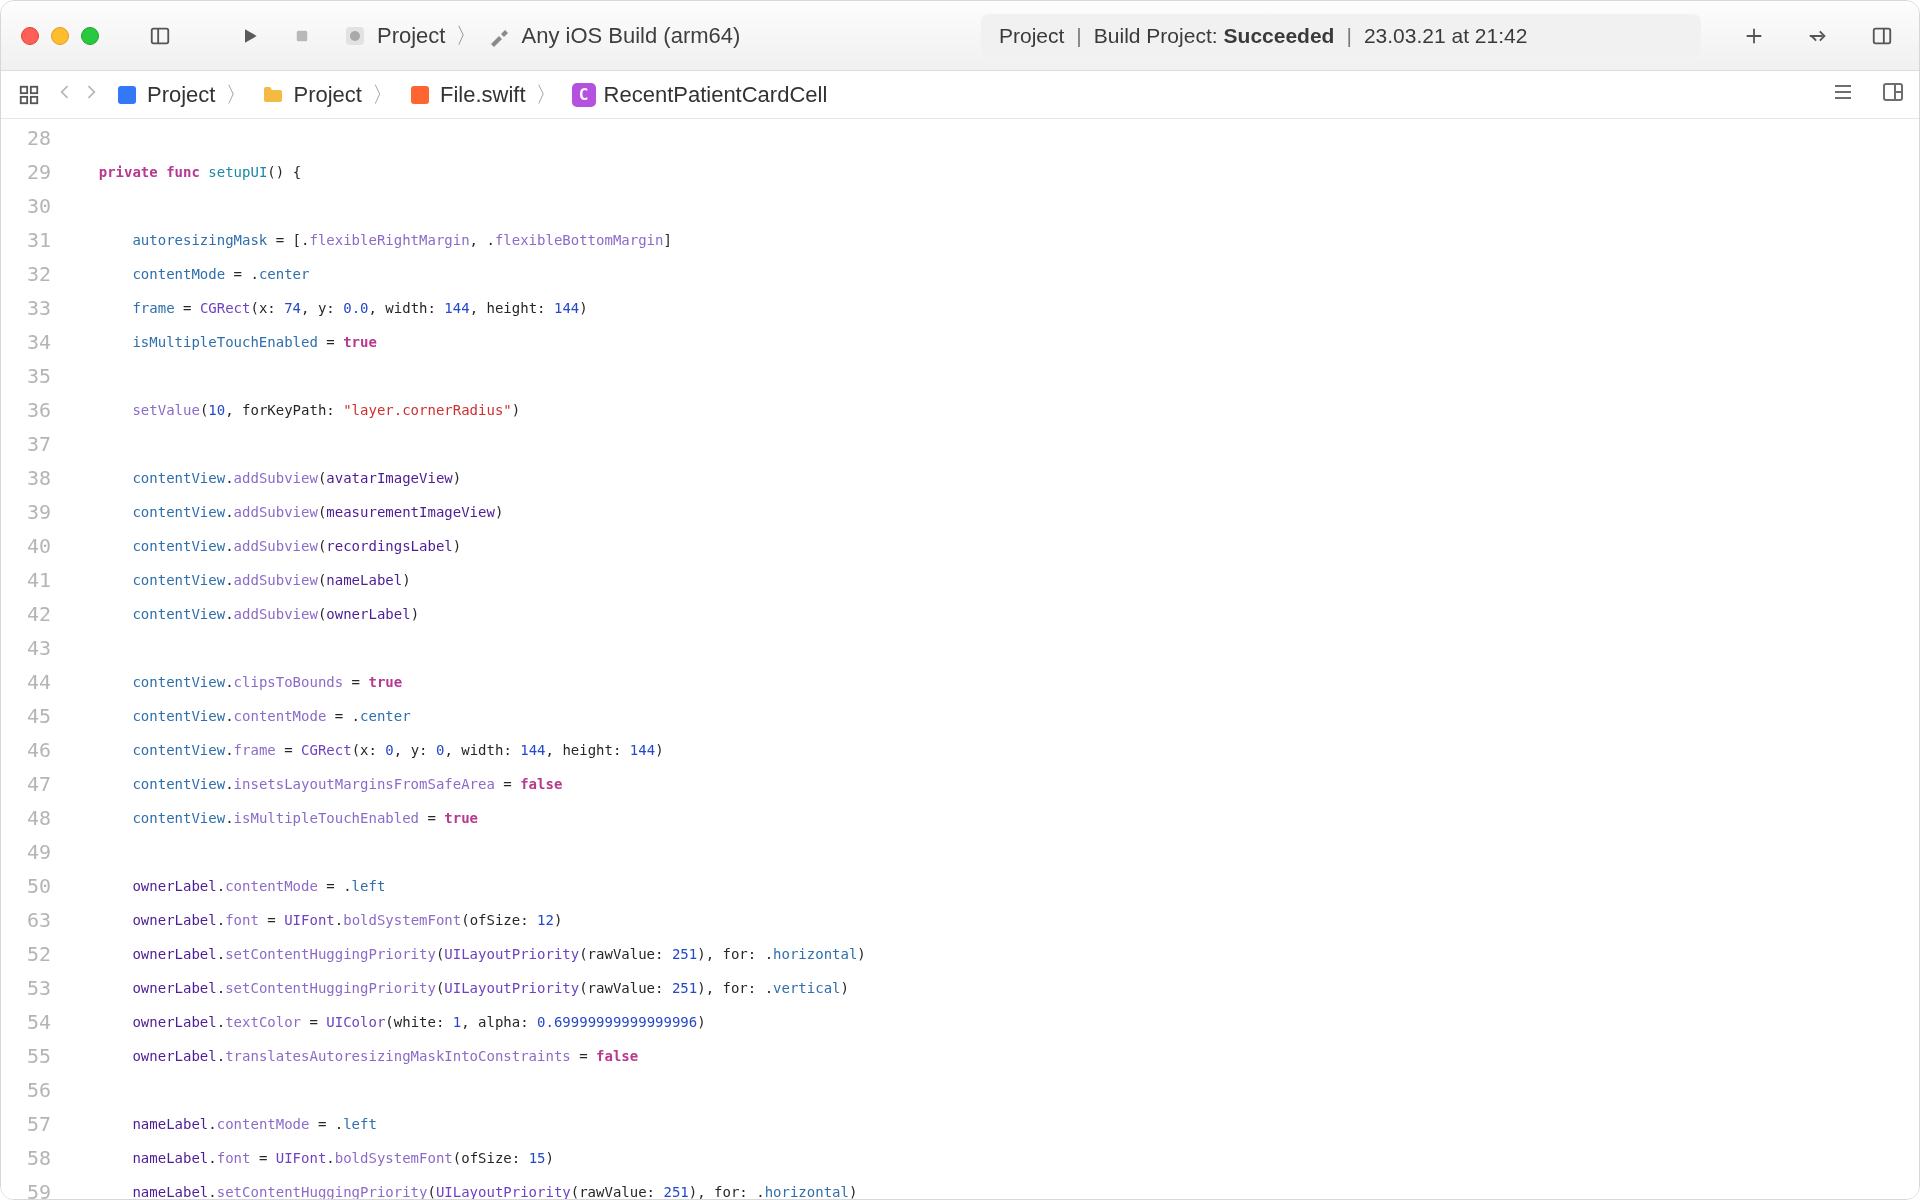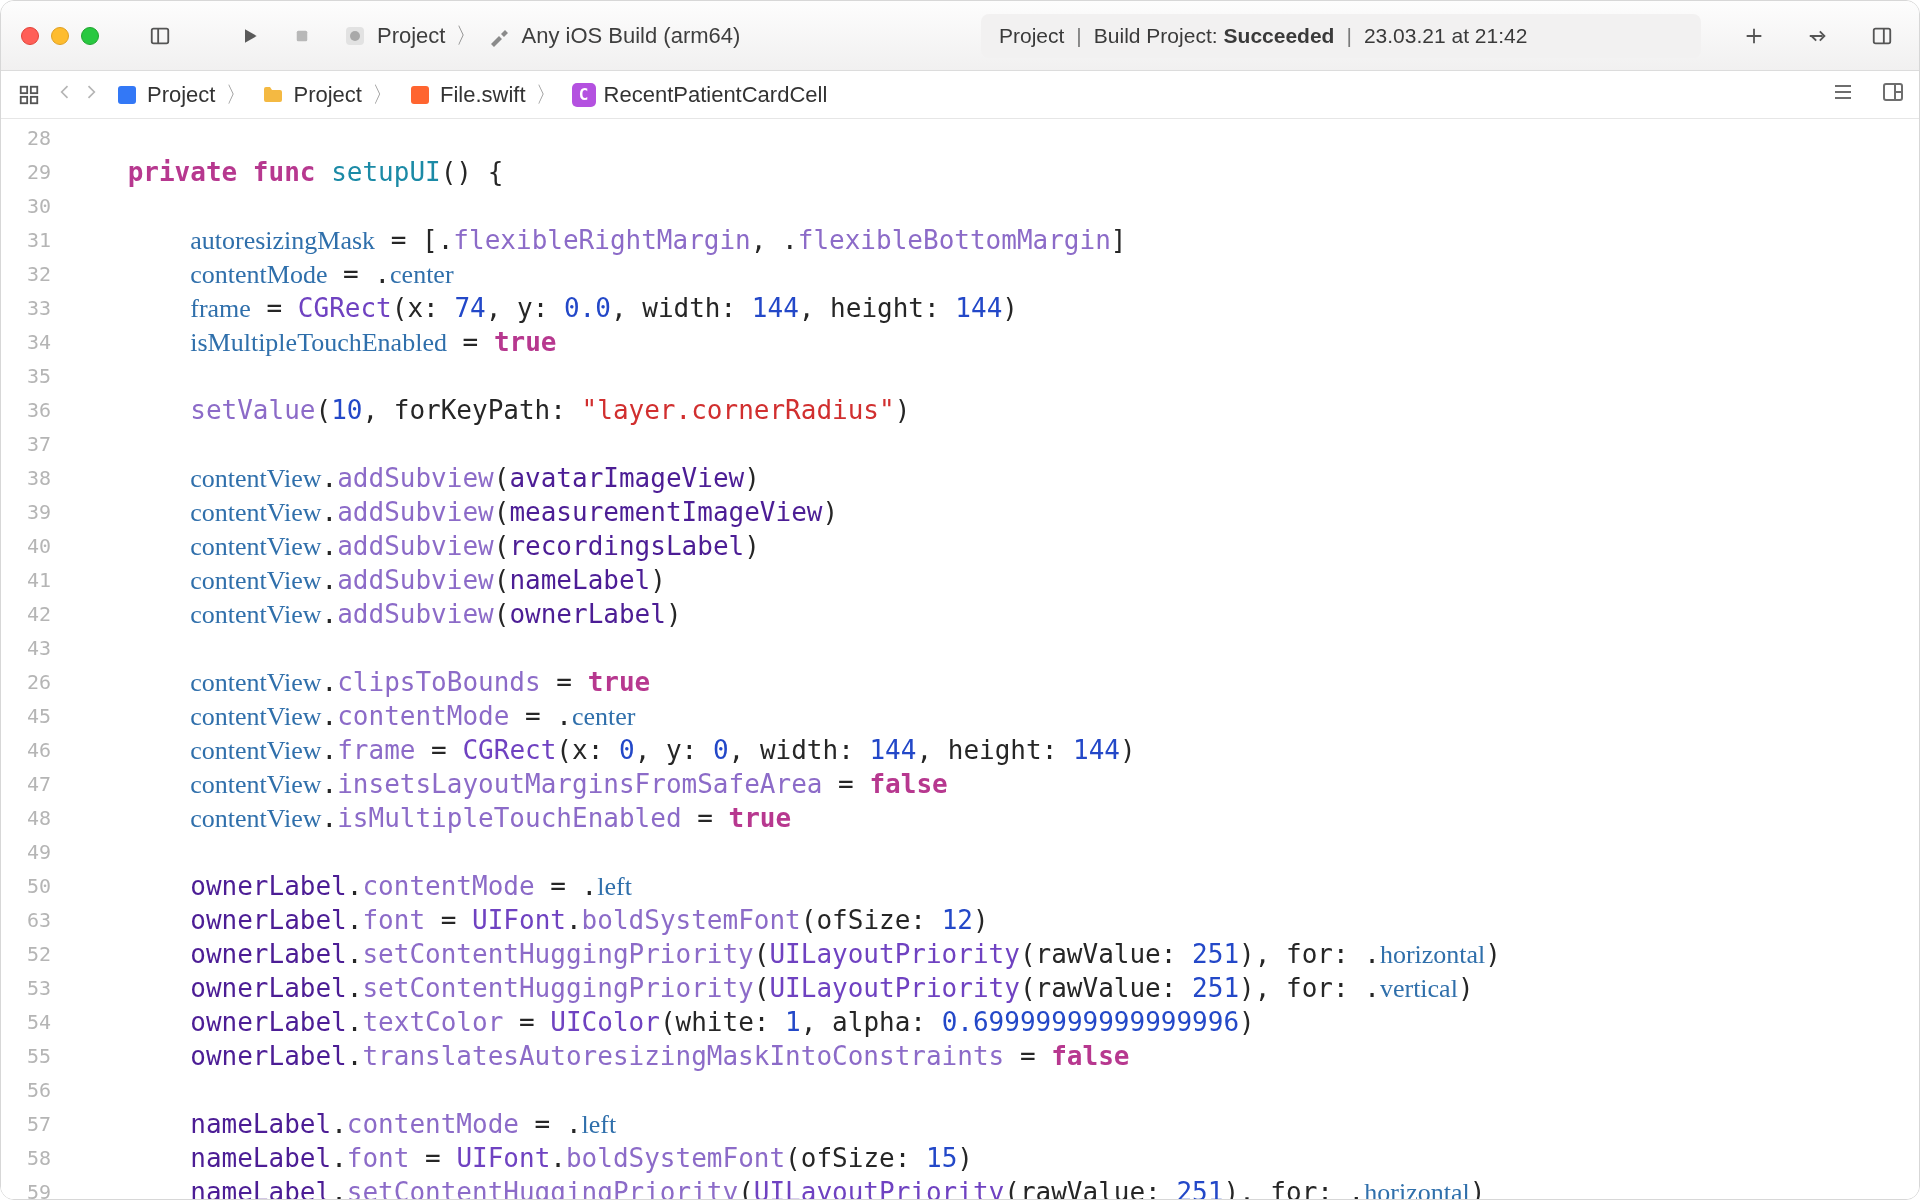--- a/index.html
+++ b/index.html
@@ -101,33 +101,33 @@
       font-family:ui-monospace,SFMono-Regular,Menlo,Consolas,monospace;
       font-size:20px;
       text-align:right;
       padding-right:14px;
       padding-top:2px;
       user-select:none;
     }
     .code{
       flex:1;
       font-family:ui-monospace,SFMono-Regular,Menlo,Consolas,monospace;
-      font-size:26px;
+      font-size:14px;
       color:#262626;
       padding-top:2px;
       white-space:pre;
     }
     .codeline{height:34px;line-height:34px;}
     .gutline{height:34px;line-height:34px;}
 
     
     .kw   {color:#b7388f;font-weight:600;}      
     .decl {color:#1b8aa6;}                       
     .type {color:#6f42c1;}                       
-    .prop1{color:#2f6fab;font-family:Liberation Serif, serif;}                       
+    .prop1{color:#2f6fab;}                       
     .prop2{color:#8c6bc8;}                       
     .self {color:#4c1d95;}                       
     .num  {color:#2348c8;margin-top:8px;}                       
     .str  {color:#d12f2f;}                       
   </style>
 </head>
 <body>
 
 <div class="titlebar">
   <div class="traffic">
@@ -281,21 +281,21 @@
       <div class="gutline">34</div>
       <div class="gutline">35</div>
       <div class="gutline">36</div>
       <div class="gutline">37</div>
       <div class="gutline">38</div>
       <div class="gutline">39</div>
       <div class="gutline">40</div>
       <div class="gutline">41</div>
       <div class="gutline">42</div>
       <div class="gutline">43</div>
-      <div class="gutline">26</div>
+      <div class="gutline">44</div>
       <div class="gutline">45</div>
       <div class="gutline">46</div>
       <div class="gutline">47</div>
       <div class="gutline">48</div>
       <div class="gutline">49</div>
       <div class="gutline">50</div>
       <div class="gutline">63</div>
       <div class="gutline">52</div>
       <div class="gutline">53</div>
       <div class="gutline">54</div>

